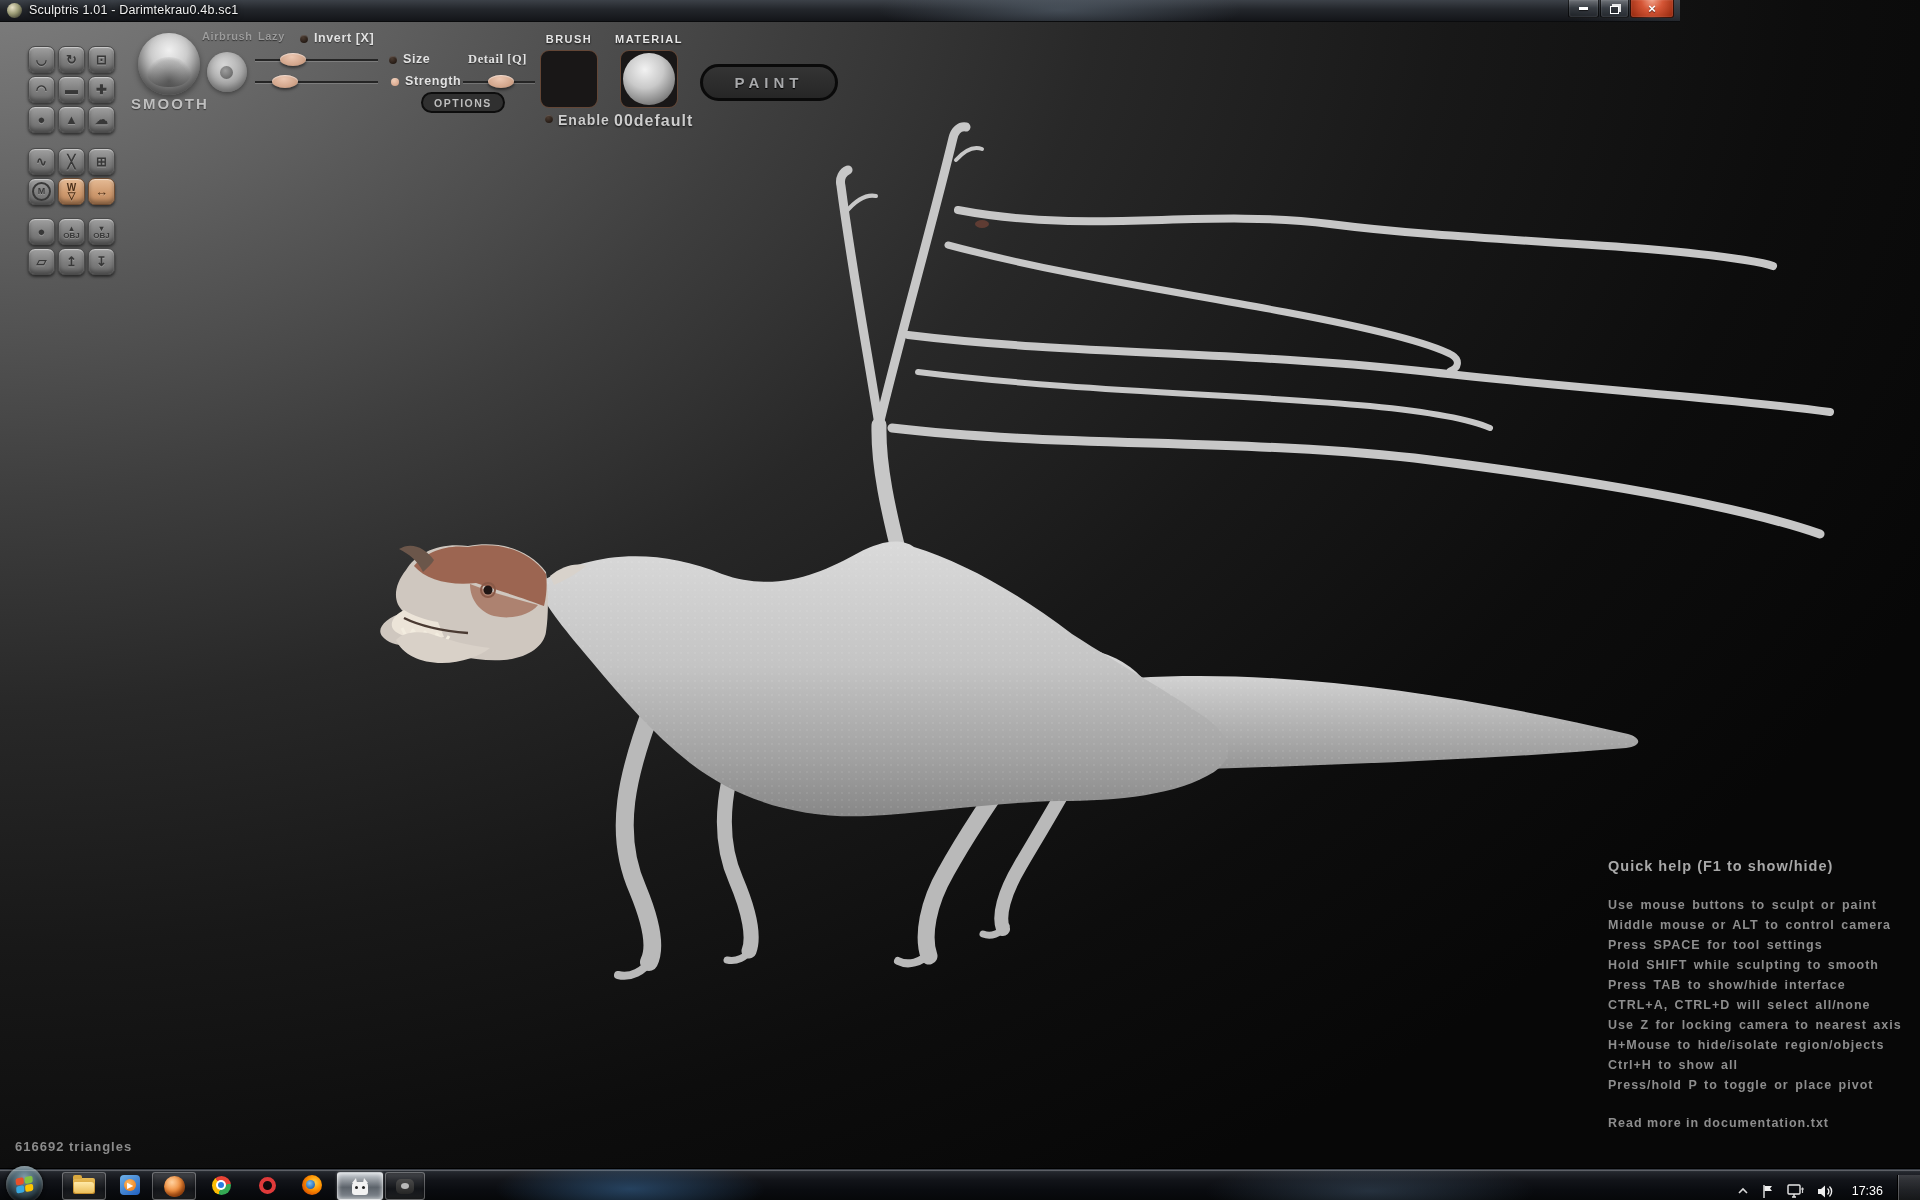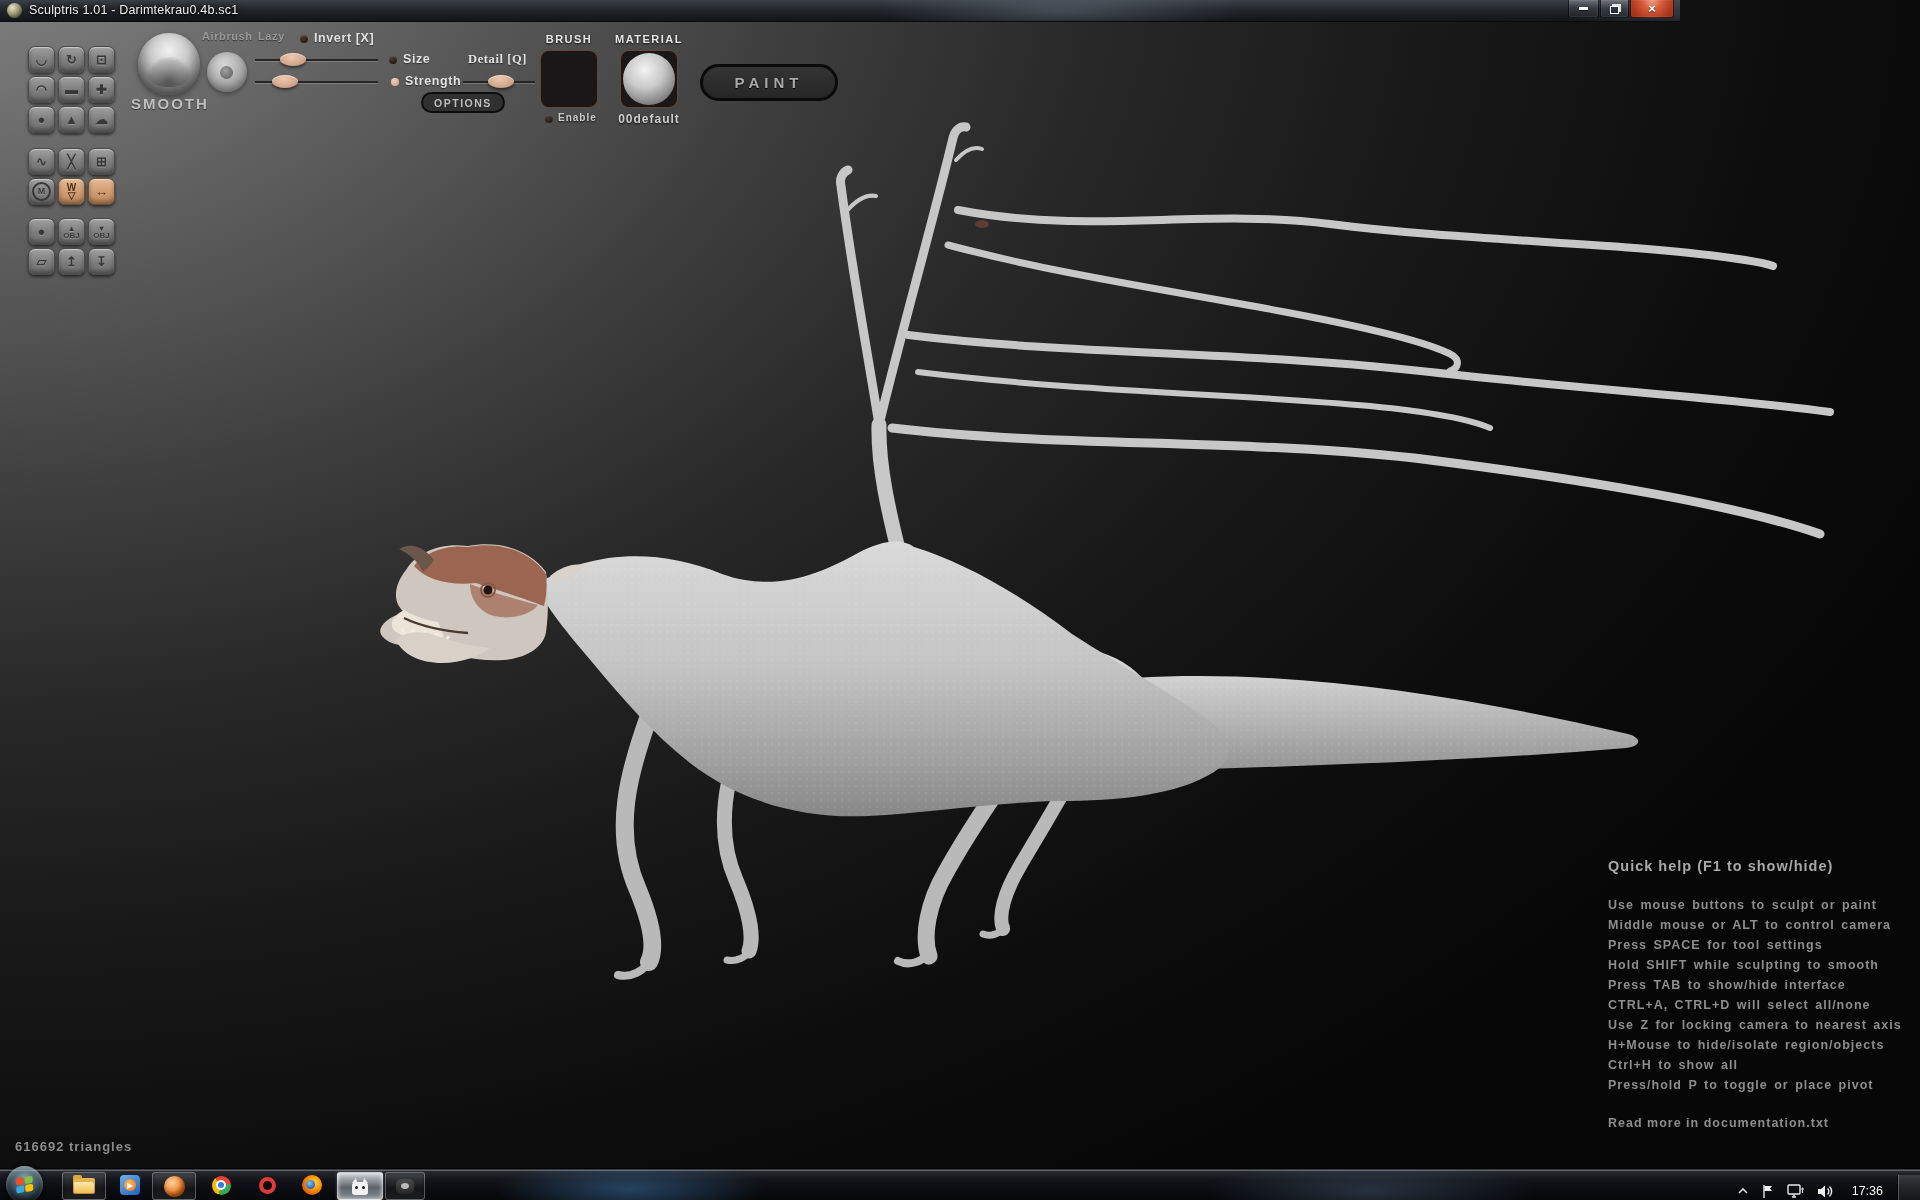--- a/index.html
+++ b/index.html
@@ -78,21 +78,21 @@
   .options-btn{position:absolute;left:421px;top:92px;width:84px;height:21px;border-radius:11px;
     background:#303030;border:2px solid #0d0d0d;box-sizing:border-box;
     display:flex;align-items:center;justify-content:center;cursor:pointer;
     color:#bdbdbd;font-size:10.5px;font-weight:bold;letter-spacing:1.5px;}
   .panel-square{position:absolute;width:58px;height:58px;border-radius:9px;
     background:#191717;border:1px solid rgba(160,110,80,.55);box-sizing:border-box;cursor:pointer;}
   .mat-sphere{position:absolute;inset:2px;border-radius:50%;
     background:radial-gradient(circle at 42% 32%, #f2f2f2, #c9c9c9 40%, #8a8a8a 70%, #4f4f4f 95%);}
   .panel-title{position:absolute;font-size:11px;font-weight:bold;letter-spacing:1.5px;color:#e6e6e6;
     text-shadow:0 1px 2px rgba(0,0,0,.8);text-align:center;}
-  .panel-sub{position:absolute;font-size:12px;font-weight:bold;letter-spacing:1px;color:#cdcdcd;
+  .panel-sub{position:absolute;font-size:16px;font-weight:bold;letter-spacing:1px;color:#cdcdcd;
     text-shadow:0 1px 2px rgba(0,0,0,.8);}
   .paint-btn{position:absolute;left:700px;top:64px;width:138px;height:37px;border-radius:19px;
     background:linear-gradient(180deg,#343434,#262626);border:3px solid #0a0a0a;box-sizing:border-box;
     display:flex;align-items:center;justify-content:center;cursor:pointer;
     color:#a8a9ab;font-size:15px;font-weight:bold;letter-spacing:5px;text-shadow:0 1px 1px #000;}
 
   
   .quick-help{position:absolute;left:1608px;top:858px;width:300px;color:#8d8d8d;}
   .qh-title{font-size:14.5px;font-weight:bold;letter-spacing:1px;color:#a8a8a8;margin-bottom:24px;}
   .qh-line{font-size:12.5px;font-weight:bold;letter-spacing:1px;word-spacing:2px;height:20px;}
@@ -324,21 +324,21 @@
     <div class="slider" style="left:463px;top:75px;width:72px;">
       <div class="track"></div>
       <div class="knob" style="left: 53%;"></div>
     </div>
 
     <div class="options-btn">OPTIONS</div>
 
     <div class="panel-title" style="left:540px;top:33px;width:58px;">BRUSH</div>
     <div class="panel-square" style="left:540px;top:50px;"></div>
     <div class="dot" style="left:545px;top:115px;"></div>
-    <div class="panel-sub" style="left:558px;top:112px;font-size:10px;">Enable</div>
+    <div class="panel-sub" style="left:558px;top:112px;font-size:14px;">Enable</div>
 
     <div class="panel-title" style="left:614px;top:33px;width:70px;">MATERIAL</div>
     <div class="panel-square" style="left:620px;top:50px;">
       <div class="mat-sphere"></div>
     </div>
     <div class="panel-sub" style="left:614px;top:112px;width:70px;text-align:center;">00default</div>
 
     <div class="paint-btn">PAINT</div>
 
     <div class="quick-help">

